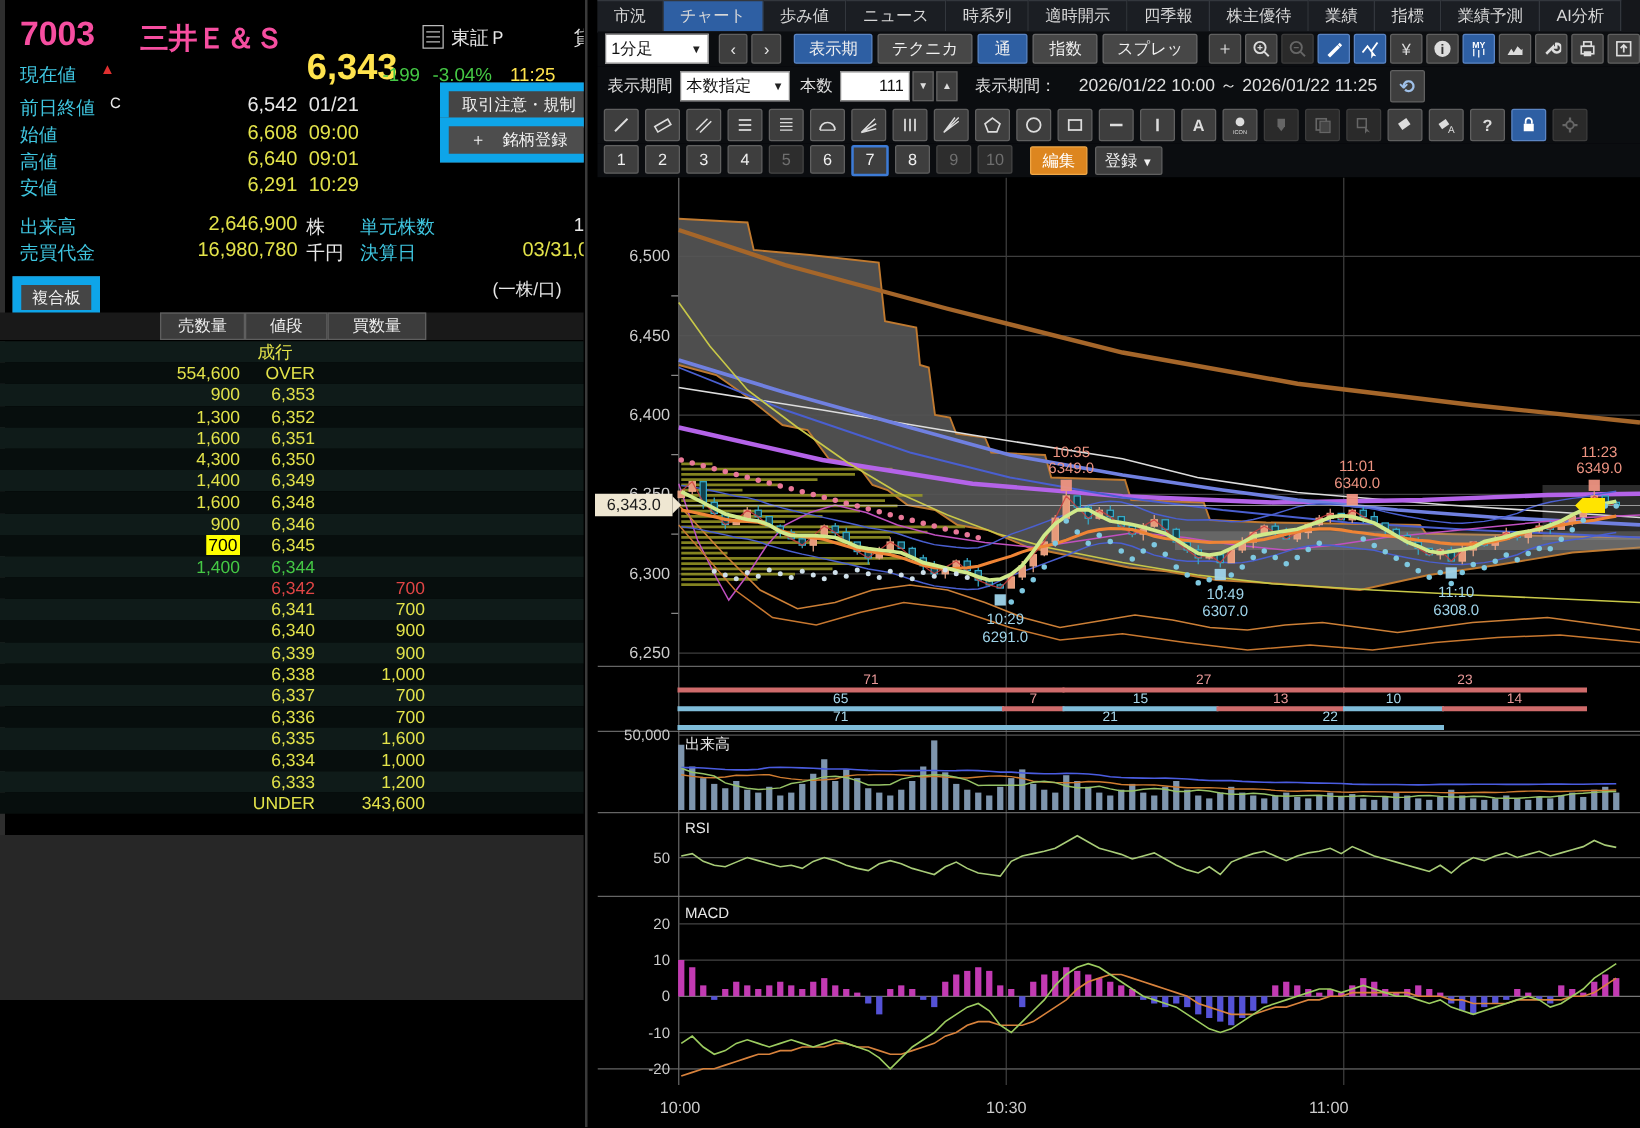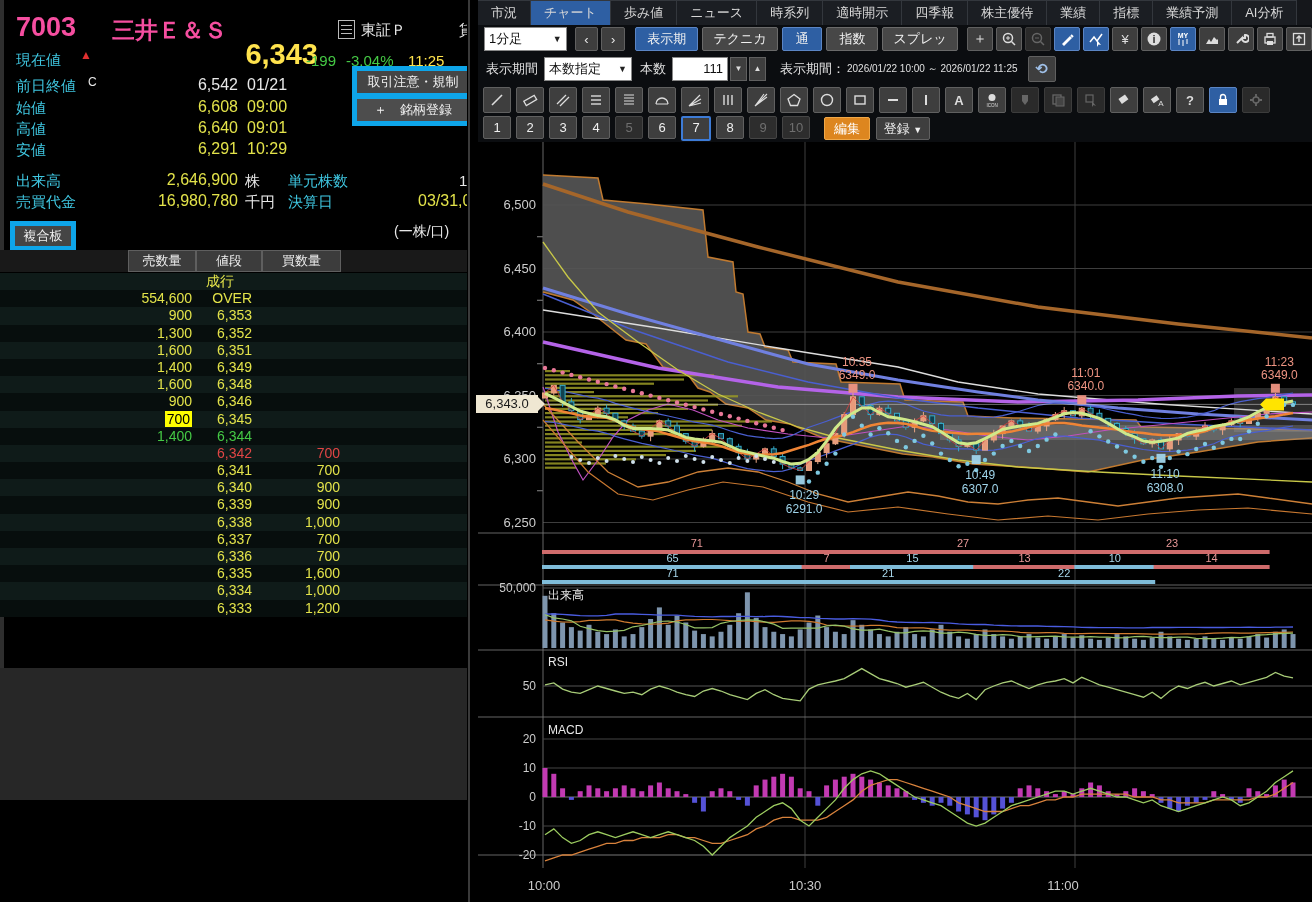--- a/index.html
+++ b/index.html
@@ -10,21 +10,21 @@
   #left-panel{left:0;top:0;width:467px;height:800px;background:#000;overflow:hidden;}
   #left-edge{left:0;top:0;width:4px;height:902px;background:#2e2e2e;}
   #panel-divider{left:468px;top:0;width:2px;height:902px;background:#3a3a3a;}
   .lbl{color:#3fc6e0;font-size:15px;}
   .yel{color:#e3e34a;}
   .wht{color:#e8e8e8;}
   .grn{color:#45c945;}
   .red{color:#e04545;}
   .pink{color:#f64ea0;}
   .rgt{text-align:right;}
-  .btn-gray{background:#454545;border:5px solid #0ea5e9;color:#f0f0f0;font-size:13px;
+  .btn-gray{background:#454545;border:7px solid #0ea5e9;color:#f0f0f0;font-size:13px;
             text-align:center;cursor:pointer;}
   .doc-icon{width:15px;height:17px;border:1px solid #bbb;position:relative;}
   .doc-icon span{position:absolute;left:2px;right:2px;height:1px;background:#bbb;}
   
   #order-book{left:0;top:250px;width:467px;}
   .ob-header{display:flex;height:22px;background:#191919;border-bottom:1px solid #000;}
   .ob-hcell{background:#3c3c3c;border:1px solid #5f5f5f;color:#efefef;font-size:13px;
             line-height:20px;text-align:center;box-sizing:border-box;}
   .ob-row{display:flex;height:17.2px;font-size:14px;line-height:17px;}
   .ob-row:nth-child(odd){background:#0f1b19;}
@@ -158,20 +158,25 @@
             <div class="ob-sell yel">1,300</div>
             <div class="ob-price yel">6,352</div>
             <div class="ob-buy yel"></div>
           </div>
           <div class="ob-row">
             <div class="ob-sell yel">1,600</div>
             <div class="ob-price yel">6,351</div>
             <div class="ob-buy yel"></div>
           </div>
           <div class="ob-row">
+            <div class="ob-sell yel">4,300</div>
+            <div class="ob-price yel">6,350</div>
+            <div class="ob-buy yel"></div>
+          </div>
+          <div class="ob-row">
             <div class="ob-sell yel">1,400</div>
             <div class="ob-price yel">6,349</div>
             <div class="ob-buy yel"></div>
           </div>
           <div class="ob-row">
             <div class="ob-sell yel">1,600</div>
             <div class="ob-price yel">6,348</div>
             <div class="ob-buy yel"></div>
           </div>
           <div class="ob-row">
@@ -231,20 +236,25 @@
           </div>
           <div class="ob-row">
             <div class="ob-sell yel"></div>
             <div class="ob-price yel">6,334</div>
             <div class="ob-buy yel">1,000</div>
           </div>
           <div class="ob-row">
             <div class="ob-sell yel"></div>
             <div class="ob-price yel">6,333</div>
             <div class="ob-buy yel">1,200</div>
+          </div>
+          <div class="ob-row">
+            <div class="ob-sell yel"></div>
+            <div class="ob-price yel">UNDER</div>
+            <div class="ob-buy yel">343,600</div>
           </div>
         </div>
     </div>
     <div id="ob-filler" class="abs"></div>
   </div>
 
   <div id="panel-divider" class="abs"></div>
 
   <div id="right-panel" class="abs">
     <div id="tabbar" class="abs">
@@ -358,21 +368,21 @@
       <span class="lab">表示期間</span>
       <div class="tb-sel" style="width:78px;">
         <span>本数指定</span>
           <span class="car">▼</span>
       </div>
       <span class="lab">本数</span>
       <input id="count-input" value="111" style="">
       <div class="spin">▼</div>
       <div class="spin">▲</div>
       <span class="lab" style="margin-left:14px;">表示期間：</span>
-      <span class="lab" style="margin-left:2px;font-size:10px;">2026/01/22 10:00 ～ 2026/01/22 11:25</span>
+      <span class="lab" style="margin-left:18px;font-size:14px;">2026/01/22 10:00 ～ 2026/01/22 11:25</span>
       <div class="ico-btn" style="width:26px;height:24px;margin-left:10px;color:#9fc0e8;font-size:15px;font-weight:bold;">⟲</div>
     </div>
 
     <div id="drawbar" class="trow abs">
         <div class="ico-btn" style="width: 26px; height: 24px; margin-left: 5px;">
           <svg width="16" height="16" viewBox="0 0 16 16">
             <line x1="3" y1="13" x2="13" y2="3" stroke="#ddd" stroke-width="1.6"></line>
           </svg>
         </div>
         <div class="ico-btn" style="width: 26px; height: 24px; margin-left: 5px;">

